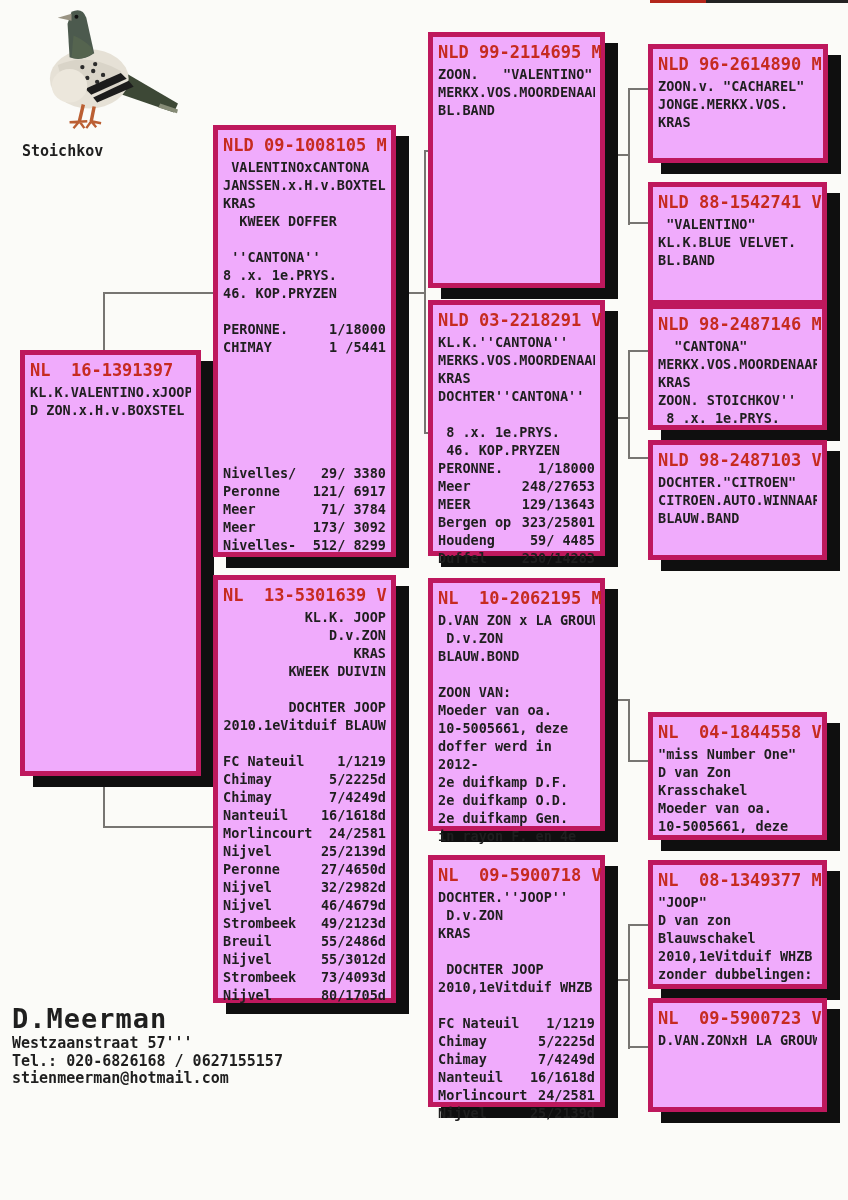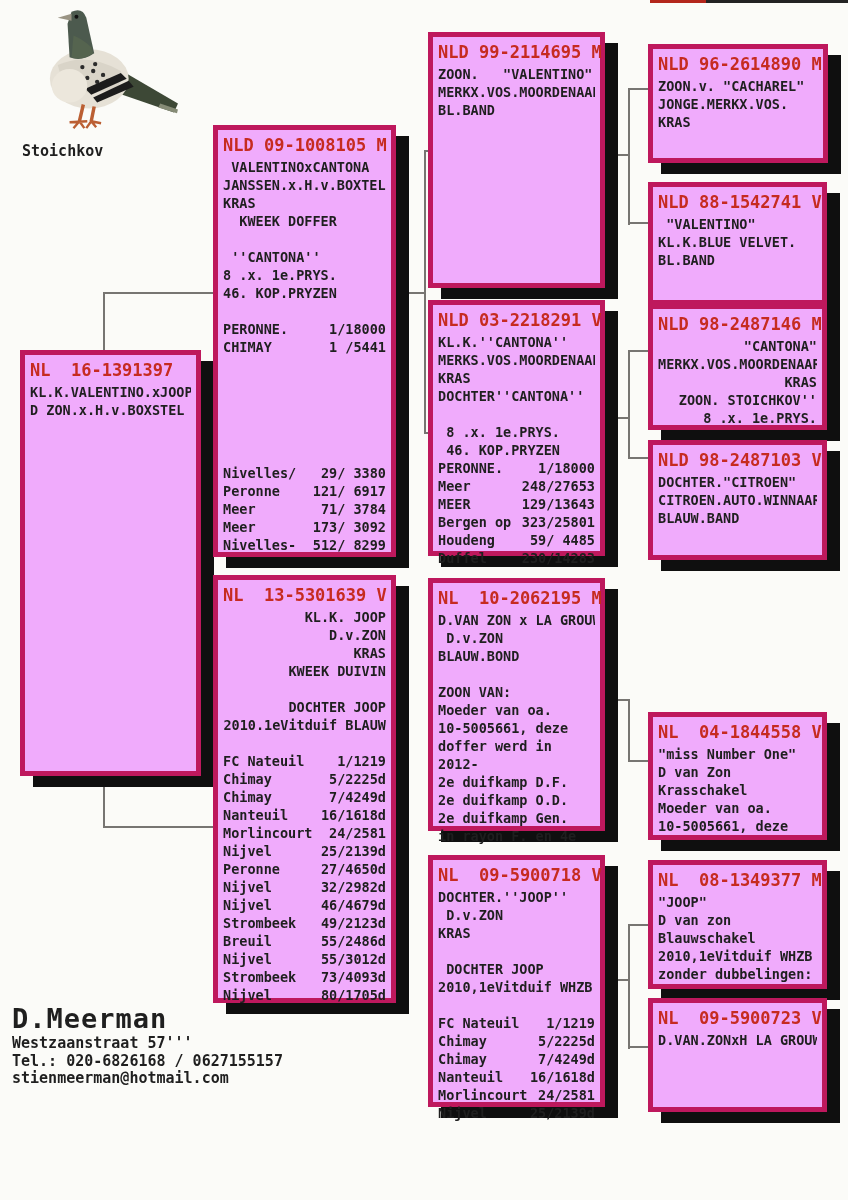--- a/index.html
+++ b/index.html
@@ -26,21 +26,21 @@
   
   .b-subject{left:20px;top:350px;width:181px;height:426px;}
   .b-sire{left:213px;top:125px;width:183px;height:432px;}
   .b-dam{left:213px;top:575px;width:183px;height:428px;text-align:right;}
   .b-ss{left:428px;top:32px;width:177px;height:256px;}
   .b-sd{left:428px;top:300px;width:177px;height:256px;}
   .b-ds{left:428px;top:578px;width:177px;height:253px;}
   .b-dd{left:428px;top:855px;width:177px;height:252px;}
   .b-sss{left:648px;top:32px;width:180px;height:119px;margin-top:12px;}
   .b-ssd{left:648px;top:182px;width:179px;height:123px;}
-  .b-sds{left:648px;top:304px;width:179px;height:126px;text-align:right;}
+  .b-sds{left:648px;top:304px;width:179px;height:126px;}
   .b-sdd{left:648px;top:440px;width:179px;height:120px;}
   .b-dsd{left:648px;top:712px;width:179px;height:128px;}
   .b-dds{left:648px;top:860px;width:179px;height:129px;}
   .b-ddd{left:648px;top:998px;width:179px;height:114px;}
   
   .cl{position:absolute;background:#777572;}
   
   .photo{position:absolute;left:28px;top:2px;width:160px;height:136px;}
   .photo-label{position:absolute;left:22px;top:142px;font-size:15px;font-weight:700;}
   

